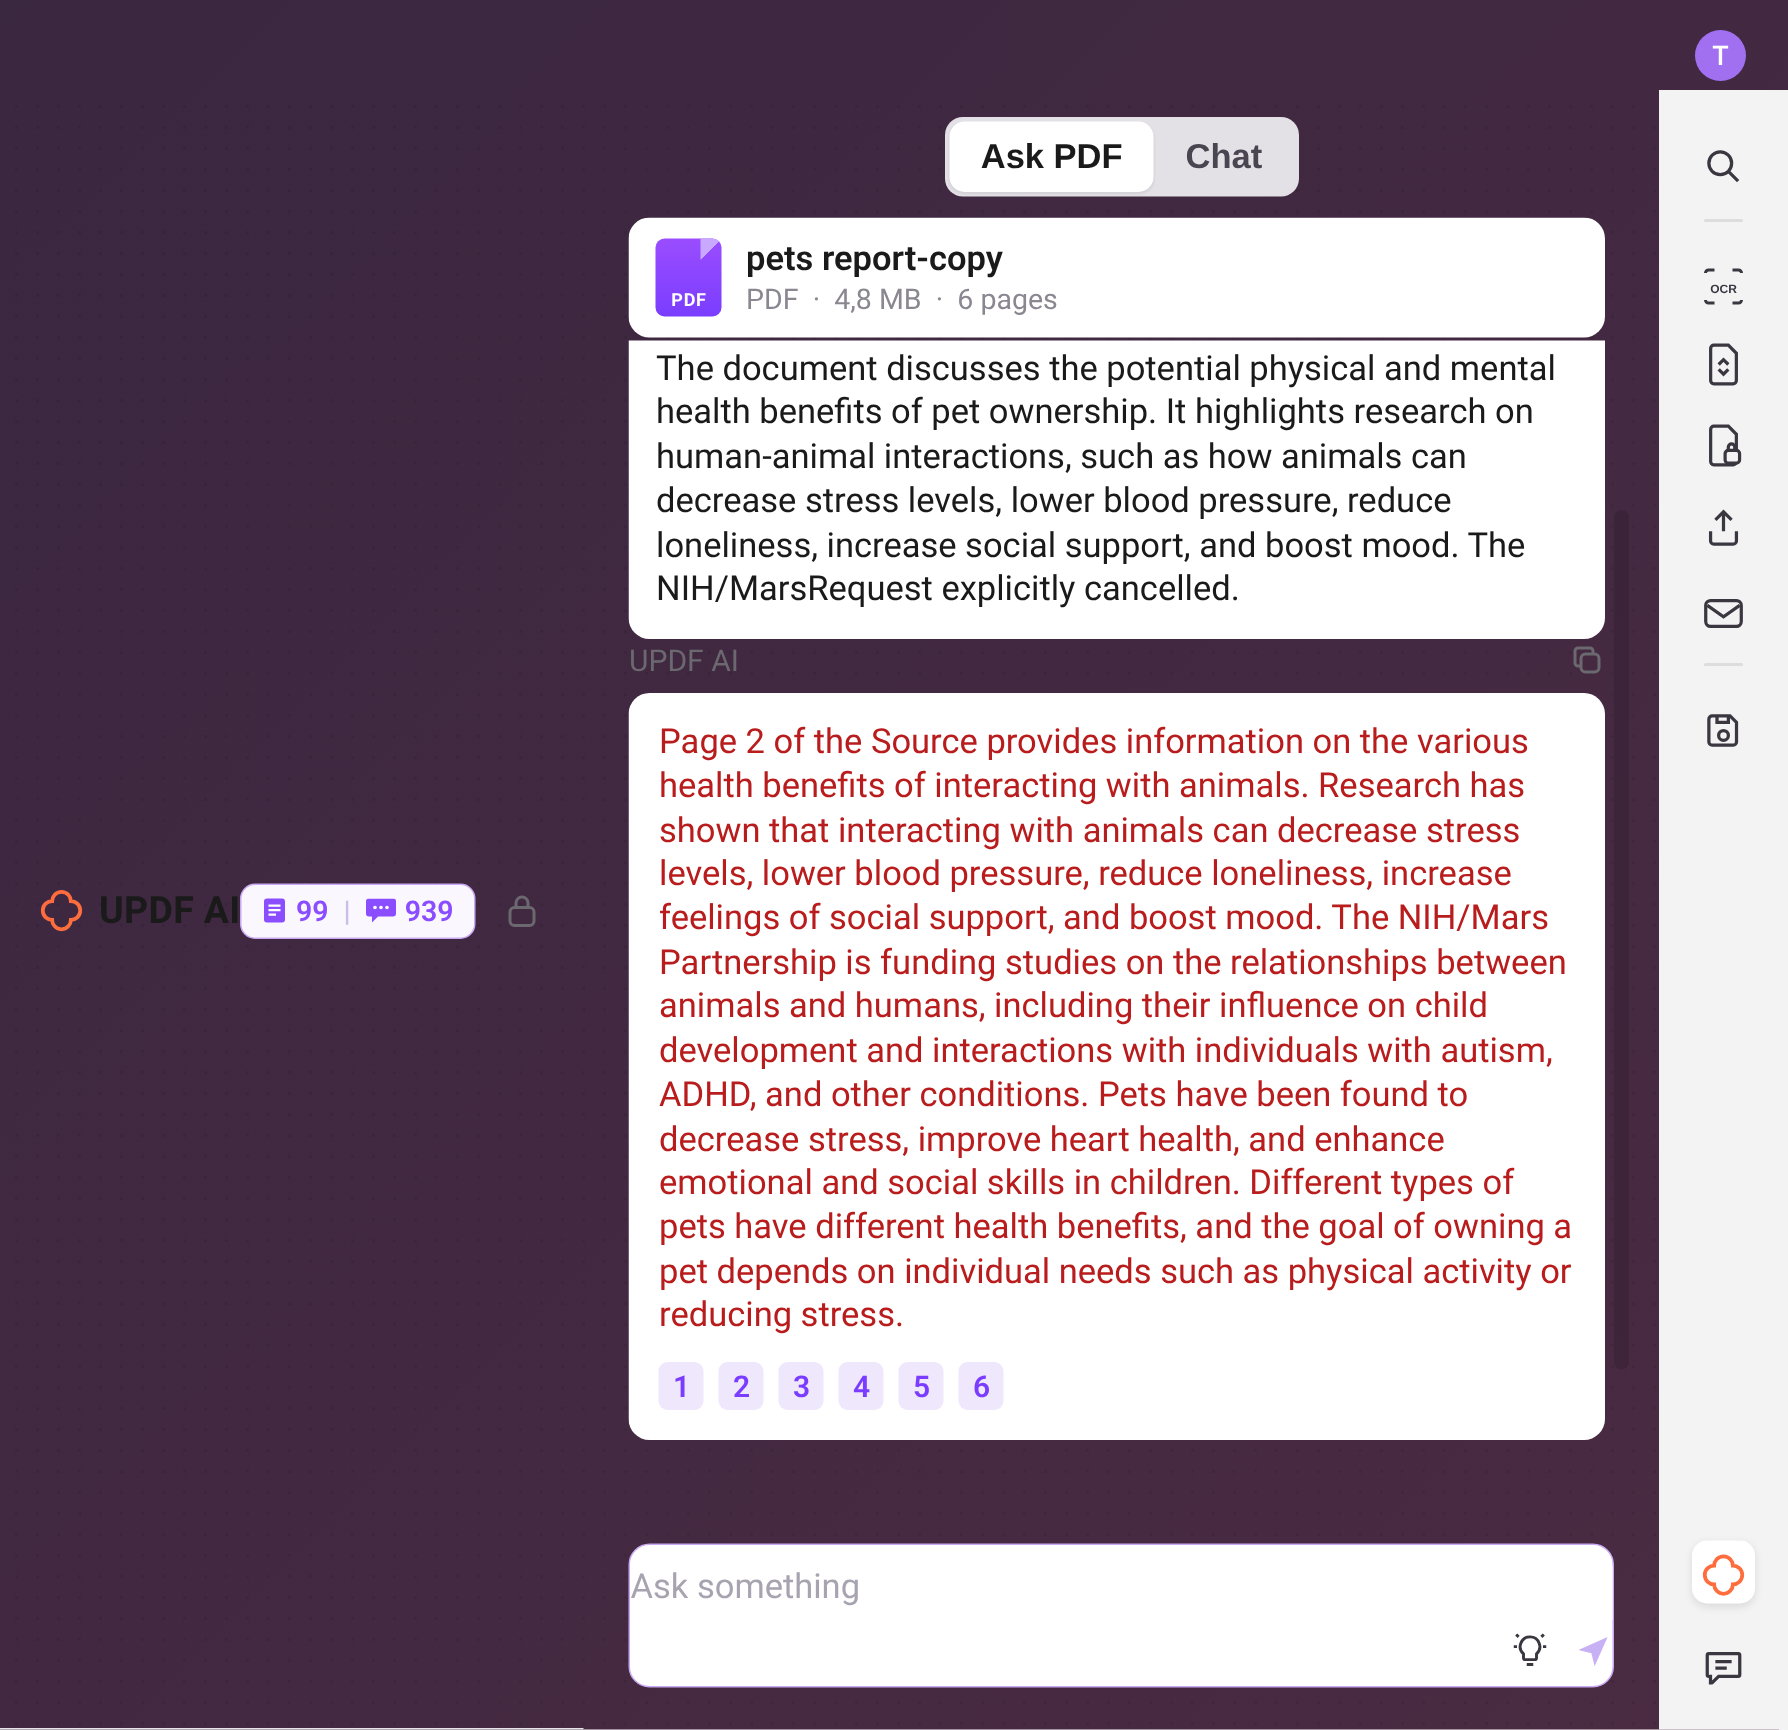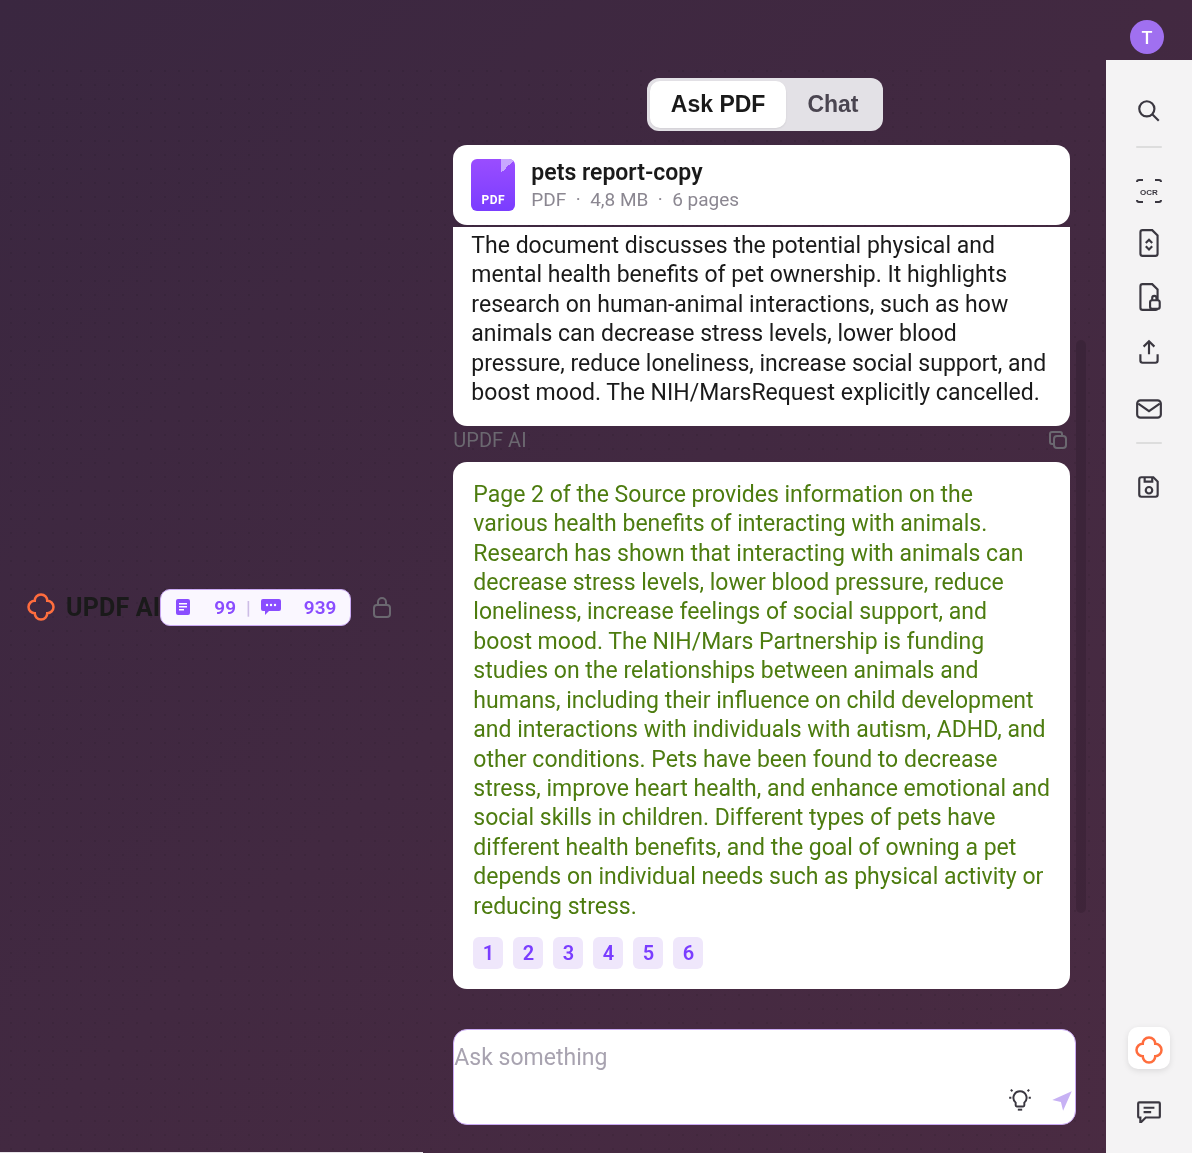--- a/index.html
+++ b/index.html
@@ -61,21 +61,21 @@
     display:flex; align-items:center; gap:10px;
     border:1.5px solid #c9a9f3;
     border-radius:10px;
     padding:6px 14px;
     color:#8a4dff;
     font-weight:600;
     font-size:19px;
     background:#faf7ff;
   }
   .credit-badge .sep { color:#cdbde6; }
-  .credit-badge .cg { display:flex; align-items:center; gap:23px; }
+  .credit-badge .cg { display:flex; align-items:center; gap:6px; }
   .lock-btn { color:#6b6870; }
 
   .body {
     flex:1;
     padding: 14px 30px 0 30px;
     display:flex; flex-direction:column;
     position: relative;
   }
 
   .tabbar {
@@ -160,21 +160,21 @@
   }
 
   .label-row { display:flex; align-items:center; justify-content:space-between; margin:2px 0 10px; color:#6b6870; font-size:20px;}
   .copy-btn { color:#6b6870; }
 
   .answer-card {
     background:#fff;
     border-radius:14px;
     padding:18px 20px 20px;
   }
-  .answer-text { font-size:23px; line-height:1.28; color:#4d7c0f; }
+  .answer-text { font-size:23px; line-height:1.28; color:#b91c1c; }
   .pages-wrap { display:flex; gap:10px; margin-top:16px; }
   .page-chip {
     width:30px; height:32px;
     display:flex; align-items:center; justify-content:center;
     background:#efe7fb;
     color:#7a3dff;
     border-radius:6px;
     font-size:20px; font-weight:600;
     cursor:pointer;
   }

